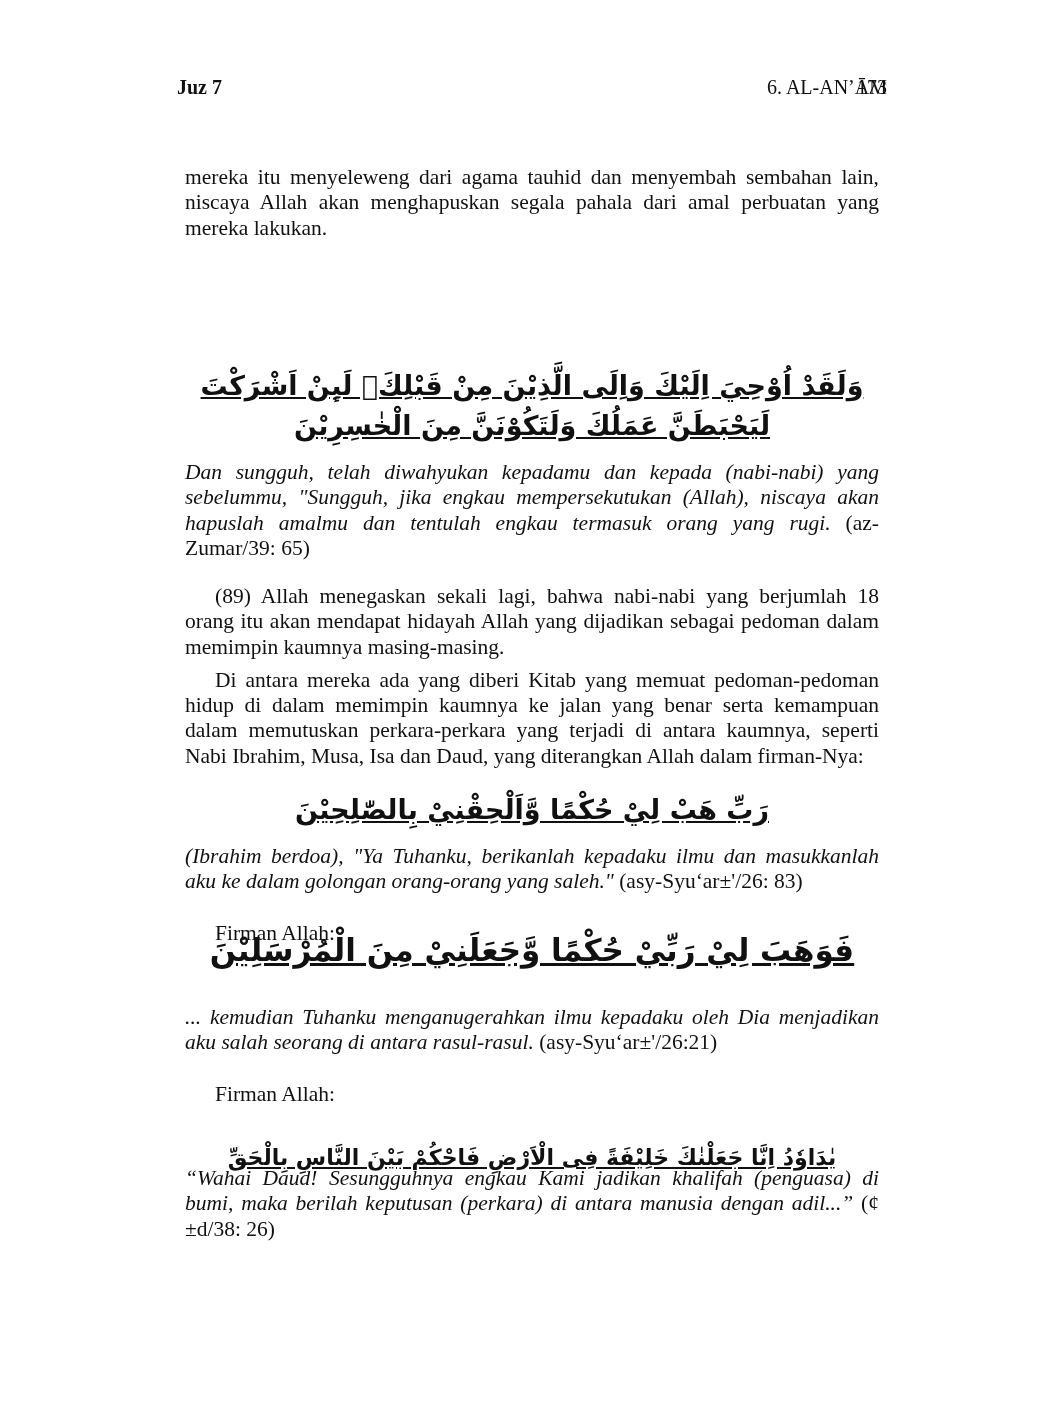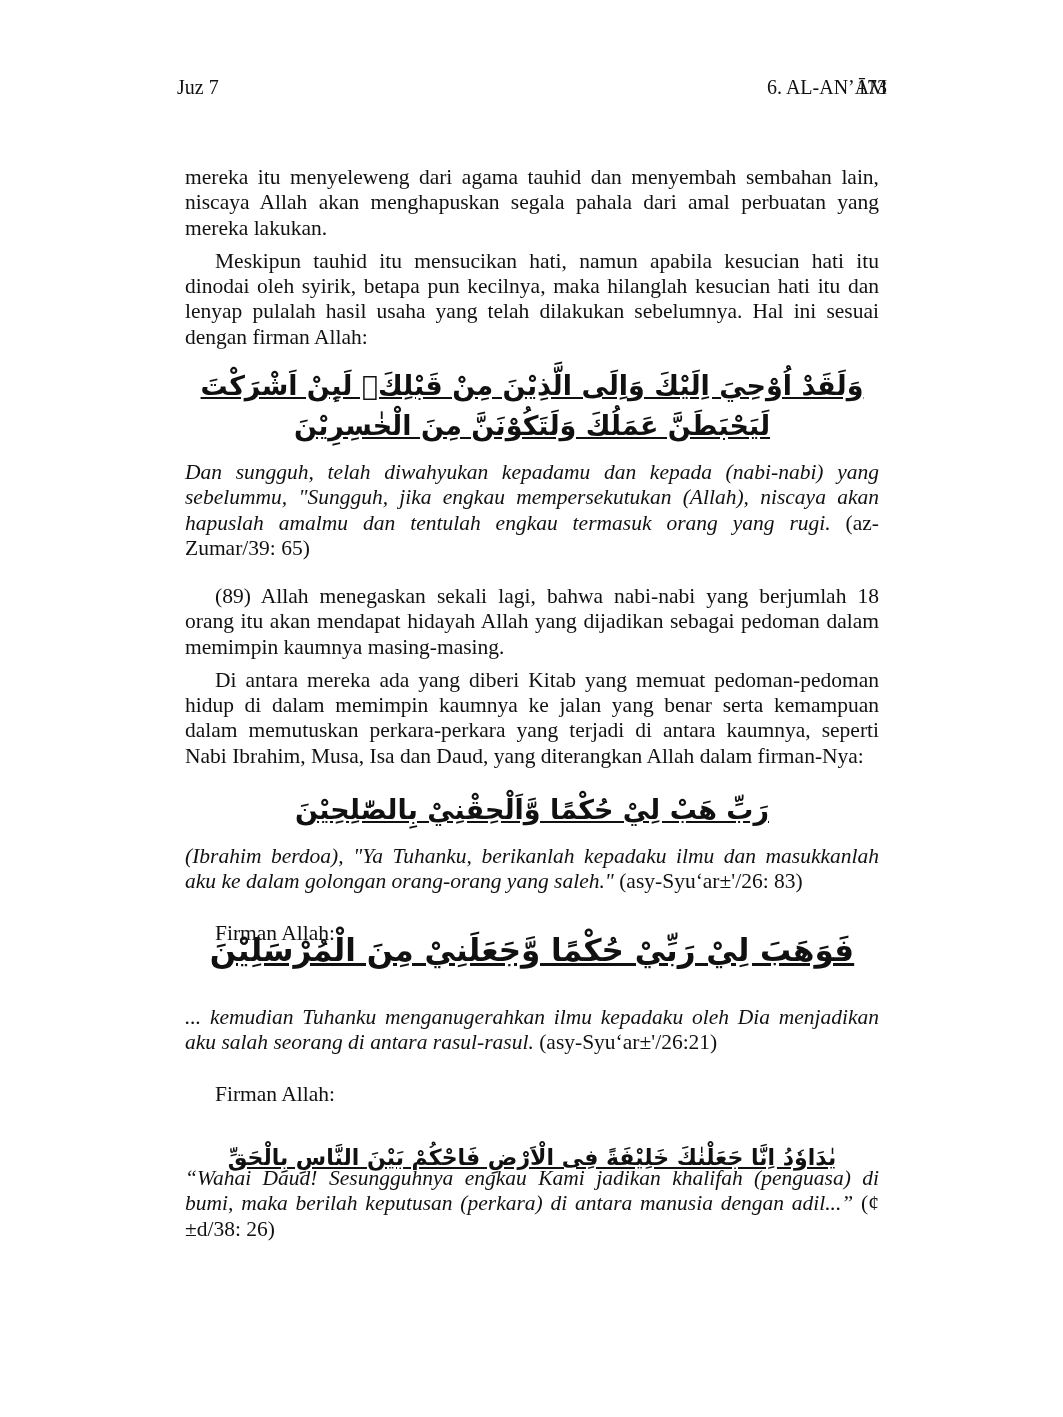--- a/index.html
+++ b/index.html
@@ -1,21 +1,21 @@
 <!DOCTYPE html>
 <html><head>
   <meta charset="utf-8">
   <style>
     html, body { margin: 0; padding: 0; background: #ffffff; }
     body { width: 1063px; height: 1417px; position: relative; overflow: hidden;
            font-family: "Liberation Serif", serif; color: #111111; }
     .header { position: absolute; top: 76px; left: 177px; width: 710px; height: 26px;
               font-size: 20px; }
     .header span { position: absolute; top: 0; }
-    .h-left { left: 0; }
+    .h-left { left: 0; font-weight: bold; }
     .h-center { left: 0; right: 0; text-align: right; }
     .h-right { right: 0; }
     .block { position: absolute; left: 177px; width: 710px; font-size: 21.5px; line-height: 25.3px;
              text-align: justify; }
     .block p { margin: 8px; }
     .indent { text-indent: 30px; }
     .italic { font-style: italic; }
     .arabic { position: absolute; left: 177px; width: 710px; text-align: center;
               font-family: "DejaVu Sans", sans-serif; font-weight: bold; direction: rtl; text-decoration: underline; }
   </style>
@@ -23,21 +23,20 @@
 <body>
 
 <div class="header">
   <span class="h-left">Juz 7</span>
   <span class="h-center">6. AL-AN’ĀM</span>
   <span class="h-right">173</span>
 </div>
 
 <div class="block" style="top:157px;">
   <p>mereka itu menyeleweng dari agama tauhid dan menyembah sembahan lain, niscaya Allah akan menghapuskan segala pahala dari amal perbuatan yang mereka lakukan.</p>
-  <p class="indent">Meskipun tauhid itu mensucikan hati, namun apabila kesucian hati itu dinodai oleh syirik, betapa pun kecilnya, maka hilanglah kesucian hati itu dan lenyap pulalah hasil usaha yang telah dilakukan sebelumnya. Hal ini sesuai dengan firman Allah:</p>
 </div>
 
 <div class="arabic" style="top:366px; font-size:27px; line-height:40px;">وَلَقَدْ اُوْحِيَ اِلَيْكَ وَاِلَى الَّذِيْنَ مِنْ قَبْلِكَۚ لَىِٕنْ اَشْرَكْتَ لَيَحْبَطَنَّ عَمَلُكَ وَلَتَكُوْنَنَّ مِنَ الْخٰسِرِيْنَ</div>
 
 <div class="block" style="top:452px;">
   <p><span class="italic">Dan sungguh, telah diwahyukan kepadamu dan kepada (nabi-nabi) yang sebelummu, "Sungguh, jika engkau mempersekutukan (Allah), niscaya akan hapuslah amalmu dan tentulah engkau termasuk orang yang rugi.</span> <span>(az-Zumar/39: 65)</span></p>
 </div>
 
 <div class="block" style="top:576px;">
   <p class="indent">(89) Allah menegaskan sekali lagi, bahwa nabi-nabi yang berjumlah 18 orang itu akan mendapat hidayah Allah yang dijadikan sebagai pedoman dalam memimpin kaumnya masing-masing.</p>

